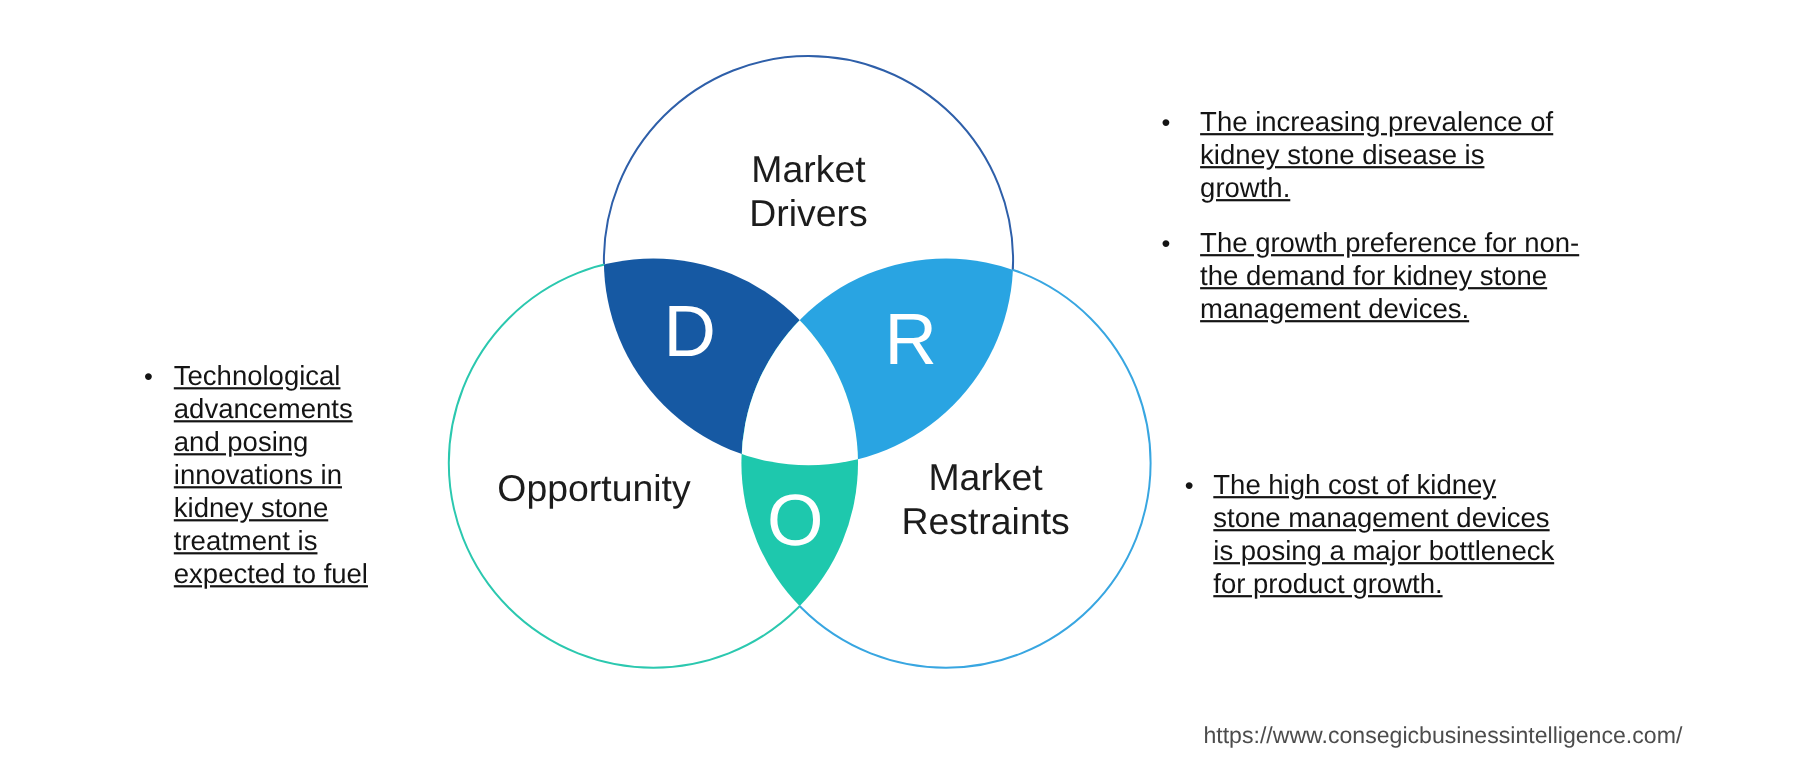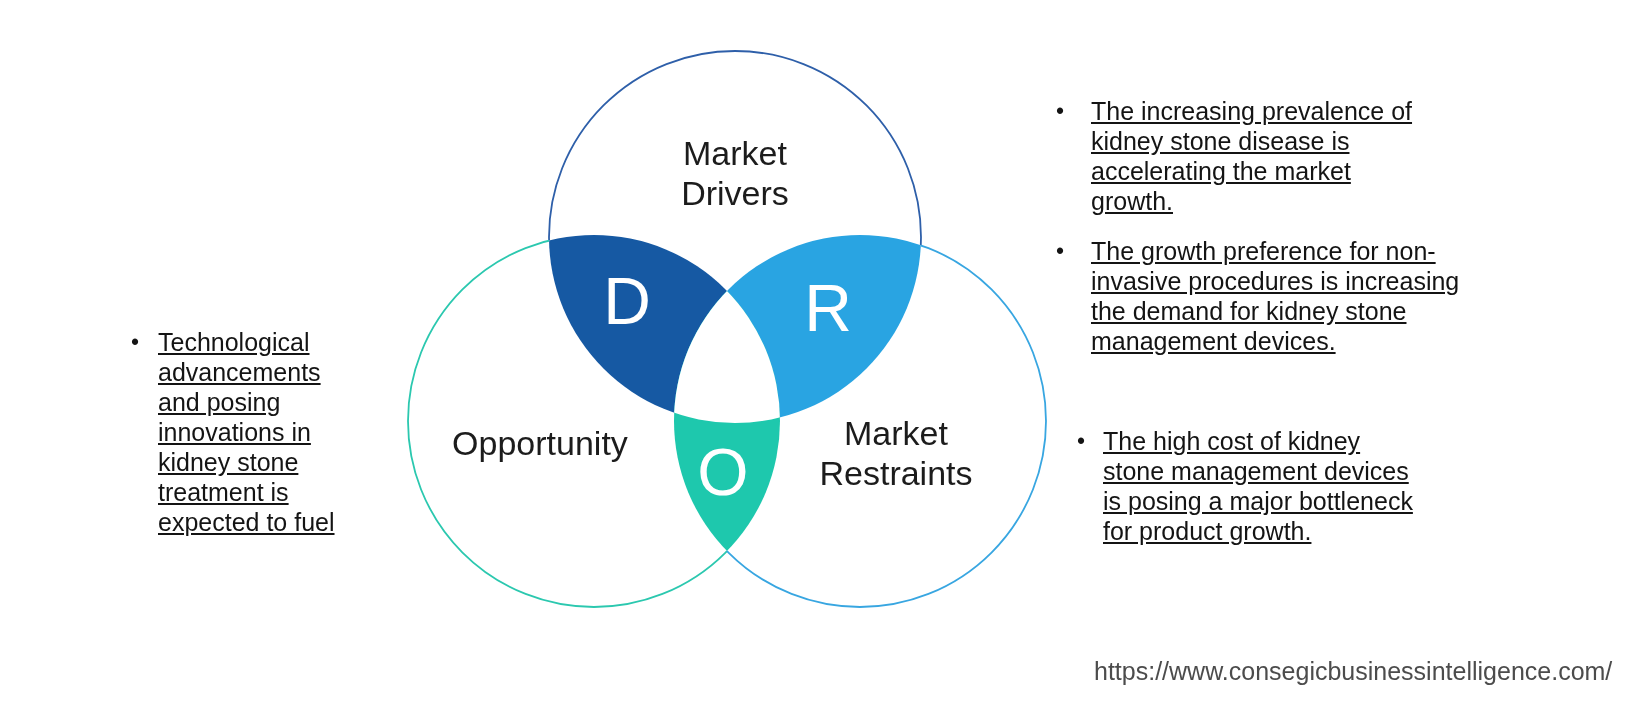--- a/index.html
+++ b/index.html
@@ -19,21 +19,21 @@
   .notes { position:absolute; color:#141414; font-size:25px; line-height:30px; }
   .bullet-item { display:flex; align-items:flex-start; }
   .marker { flex:none; font-size:23px; line-height:30px; }
   .left-notes .marker { width:27px; }
   .right-top-notes .marker { width:35px; }
   .right-bottom-notes .marker { width:26px; }
   .lines div { white-space:nowrap;text-decoration:underline; }
   .right-top-notes .bullet-item + .bullet-item { margin-top:20px; }
   .footer {
     position:absolute; left:1094px; top:657px;
-    font-size:25px; color:#4c4c4c; white-space:nowrap;
+    font-size:21px; color:#4c4c4c; white-space:nowrap;
   }
 </style>
 </head>
 <body>
 
 <div class="canvas">
 
   <svg class="venn" width="1641" height="708" viewBox="0 0 1641 708">
     <defs>
       <clipPath id="clipA">
@@ -108,29 +108,27 @@
       </div>
     </div>
   </div>
 
   <div class="notes right-top-notes" style="left:1056px; top:96px;">
     <div class="bullet-item">
       <span class="marker">•</span>
       <div class="lines">
         <div>The increasing prevalence of</div>
         <div>kidney stone disease is</div>
-        <div>accelerating the market</div>
         <div>growth.</div>
       </div>
     </div>
     <div class="bullet-item">
       <span class="marker">•</span>
       <div class="lines">
         <div>The growth preference for non-</div>
-        <div>invasive procedures is increasing</div>
         <div>the demand for kidney stone</div>
         <div>management devices.</div>
       </div>
     </div>
   </div>
 
   <div class="notes right-bottom-notes" style="left:1077px; top:426px;">
     <div class="bullet-item">
       <span class="marker">•</span>
       <div class="lines">

